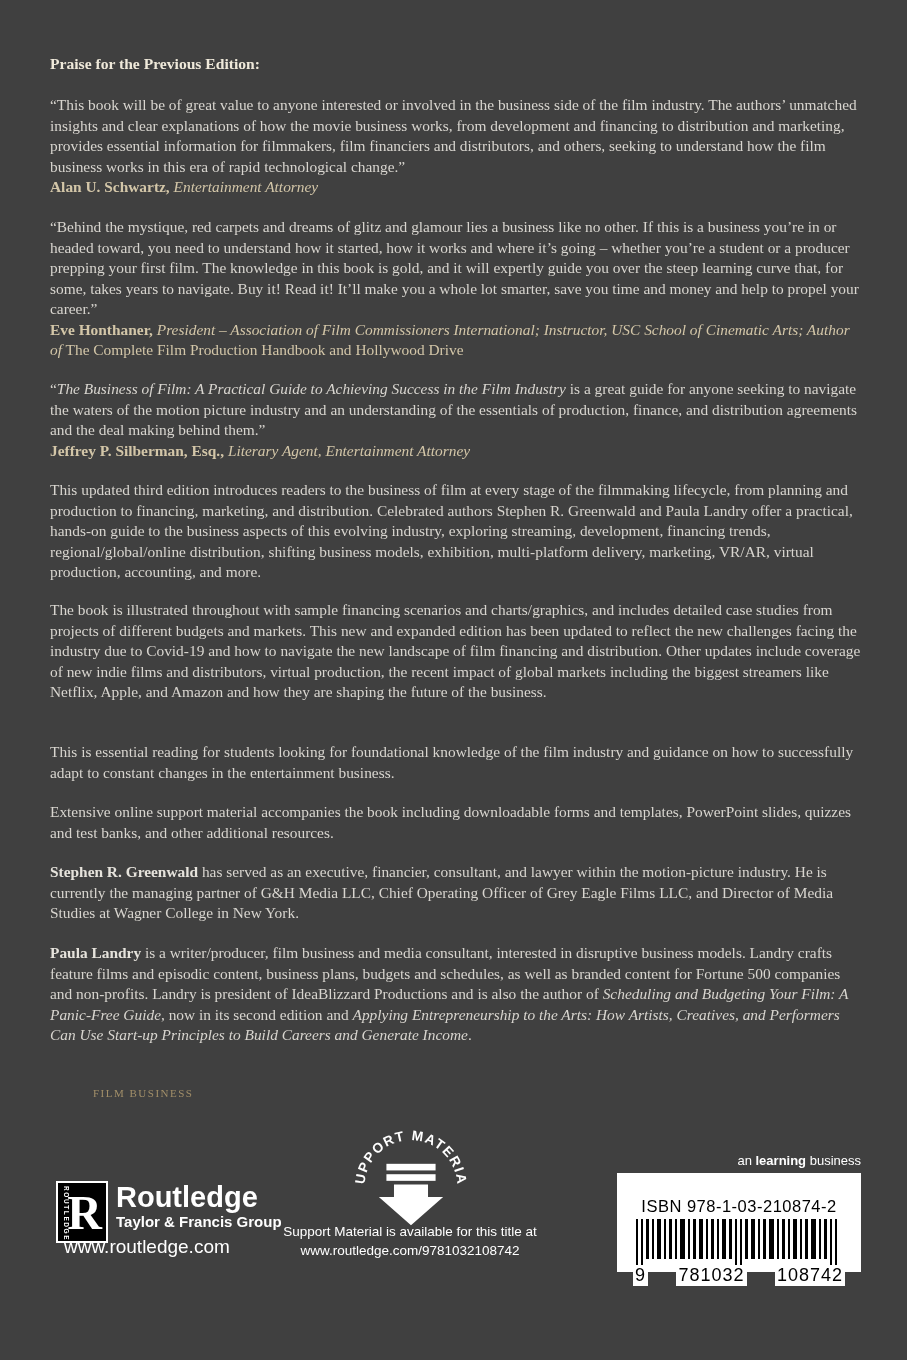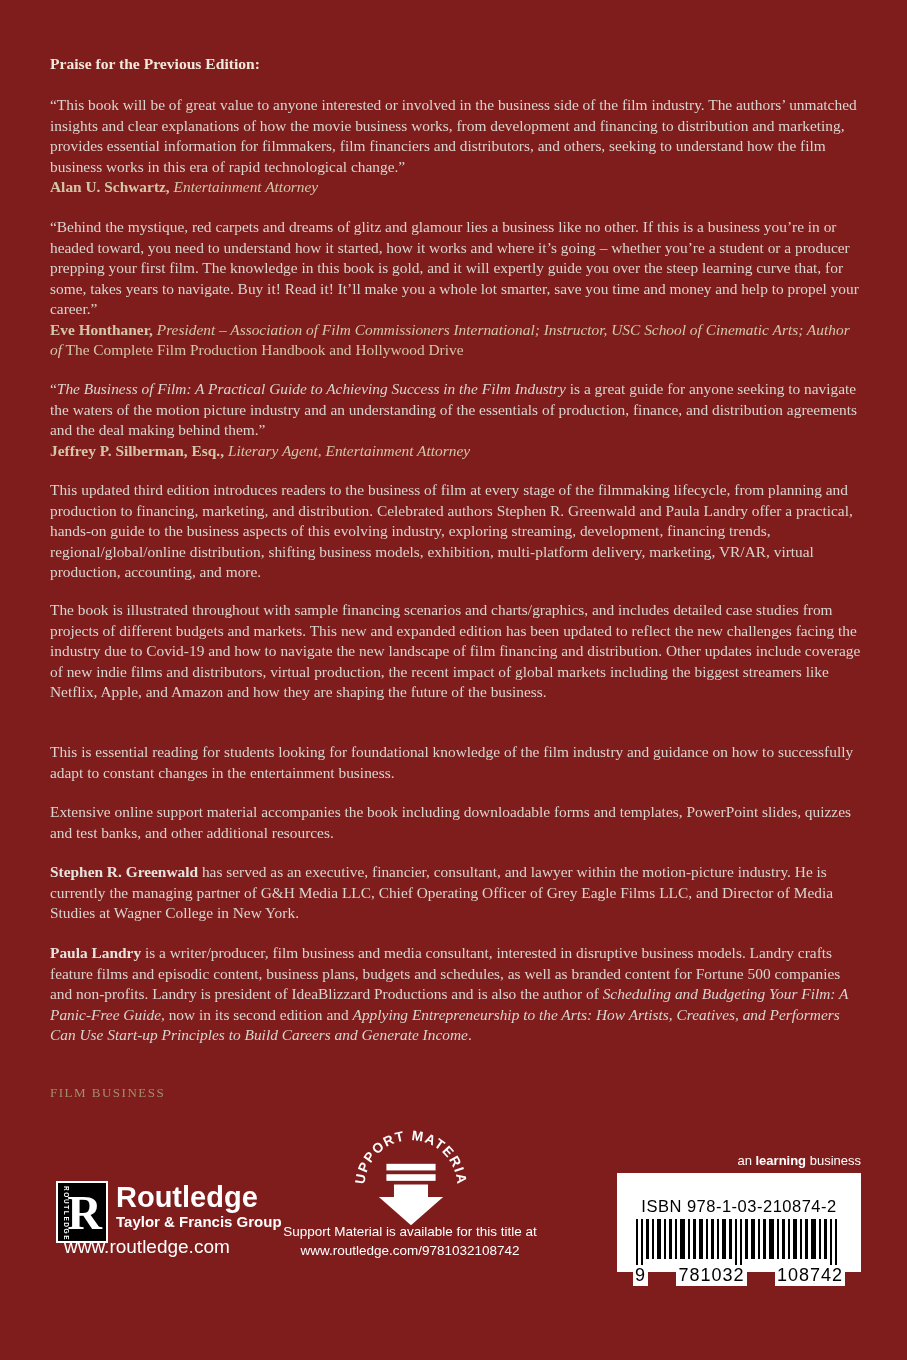--- a/index.html
+++ b/index.html
@@ -1,30 +1,30 @@
 <!DOCTYPE html>
 <html><head>
 <meta charset="utf-8">
 <style>
   * { margin:0; padding:0; box-sizing:border-box; }
   body { background:#222; }
   .page {
     position:relative; width:907px; height:1360px; margin:0 auto;
-    background:#7f1d1d;
+    background:#404040;
     font-family:"Liberation Serif", serif;
     color:#d8d5cf; overflow:hidden;
   }
   .block { position:absolute; left:50px; width:815px; font-size:15.4px; line-height:20.5px; }
   .praise-heading { font-weight:bold; color:#efe9da; font-size:15.6px; }
   .attr { color:#d3c6a8; }
   .attr .nm { font-weight:bold; }
   .attr .rl { font-style:italic; }
   .it { font-style:italic; }
   .bio .nm { font-weight:bold; color:#e6e3dc; }
-  .category { font-size:13px; letter-spacing:1.5px; color:#a28f69; }
+  .category { font-size:11px; letter-spacing:1.5px; color:#a28f69;margin-left:43px; }
 
   
   .logo-row { position:absolute; left:56px; top:1181px; display:flex; align-items:flex-start; }
   .logo-box { position:relative; width:52px; height:62px; border:2px solid #fff; background:#000; flex:0 0 auto; }
   .logo-vertical { position:absolute; left:12px; top:3px; transform-origin:0 0; transform:rotate(90deg);
     font:bold 6.5px "Liberation Sans", sans-serif; letter-spacing:1.6px; color:#fff; white-space:nowrap; }
   .logo-letter { position:absolute; right:4px; top:2px; font:bold 48px/56px "Liberation Serif", serif; color:#fff; }
   .brand { margin-left:8px; font-family:"Liberation Sans", sans-serif; color:#fff; }
   .brand-name { font-size:29px; font-weight:bold; line-height:32px; }
   .brand-group { font-size:15px; font-weight:bold; line-height:18px; }

